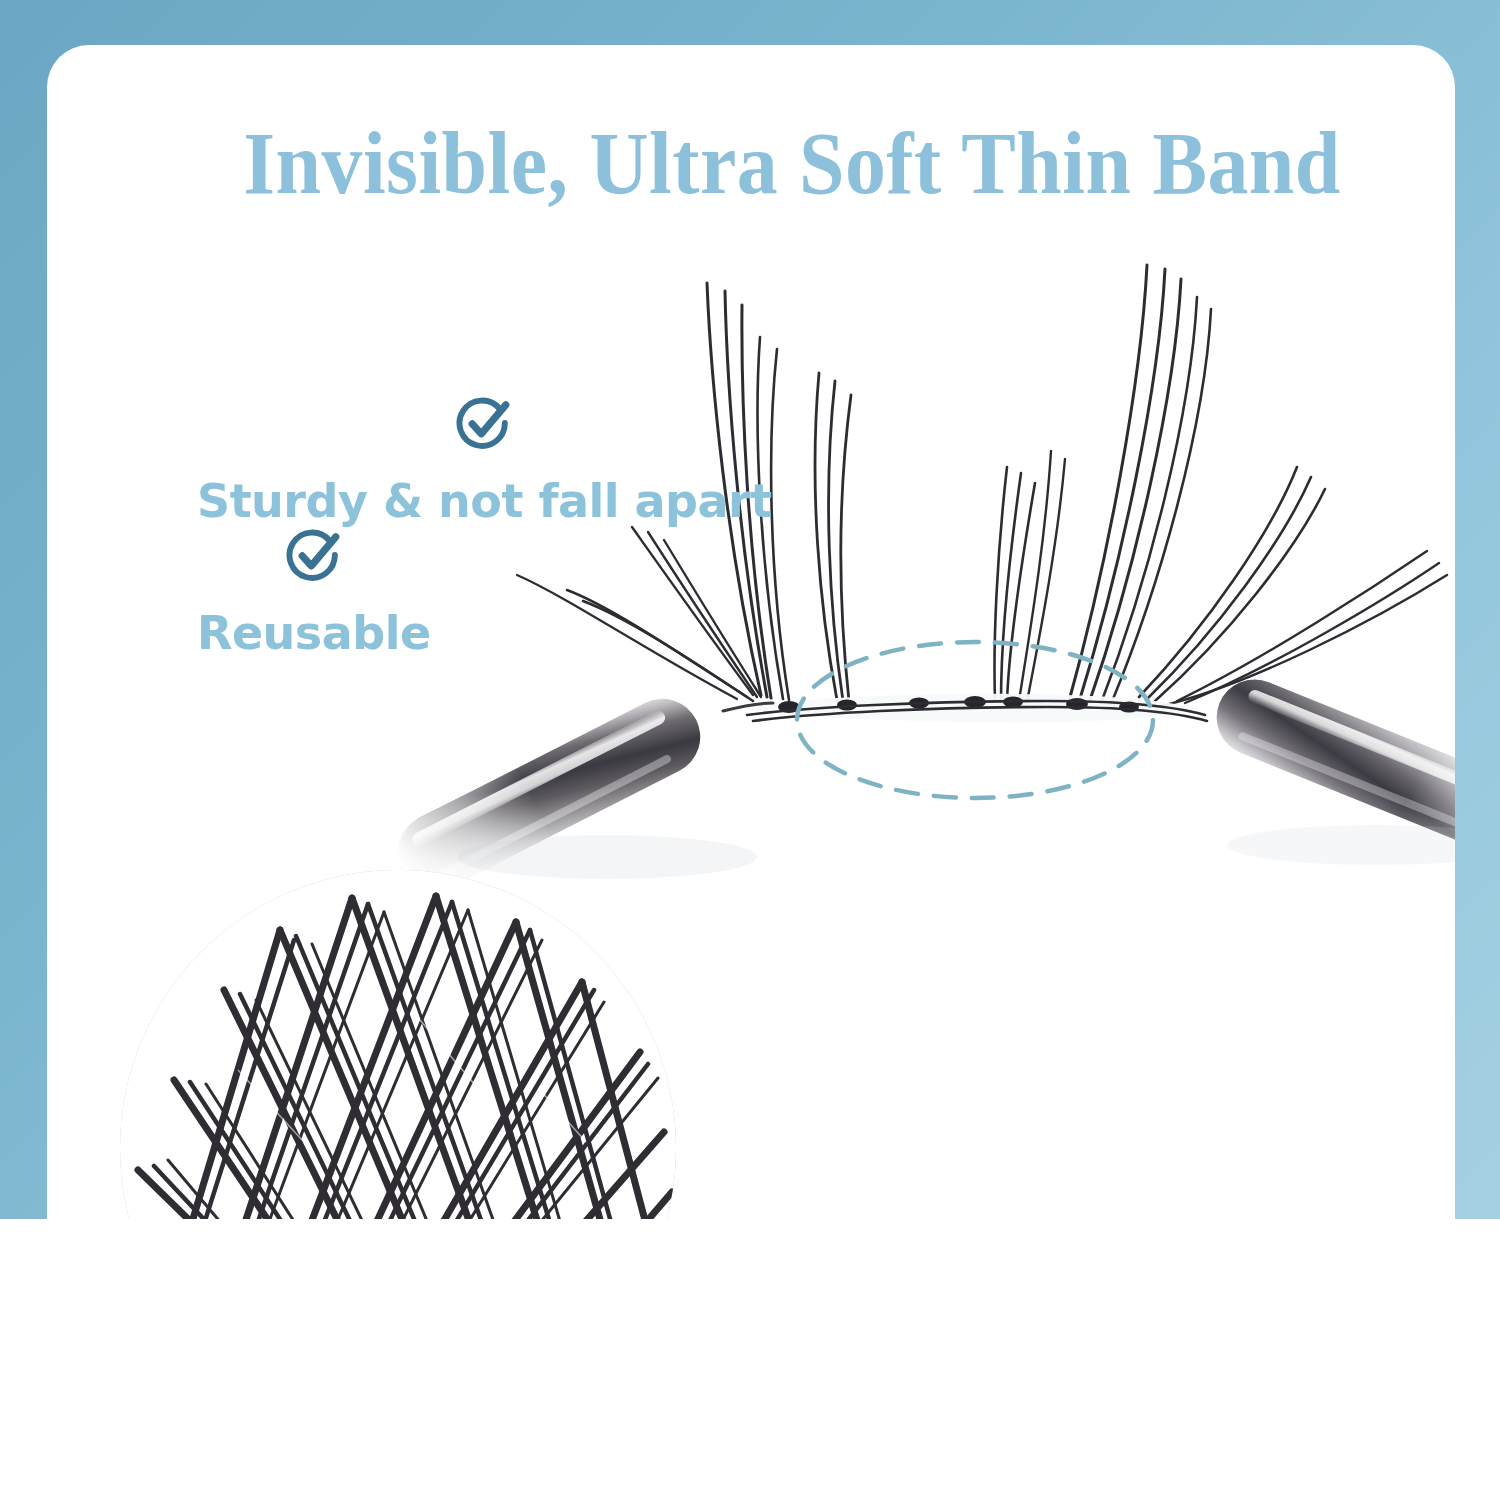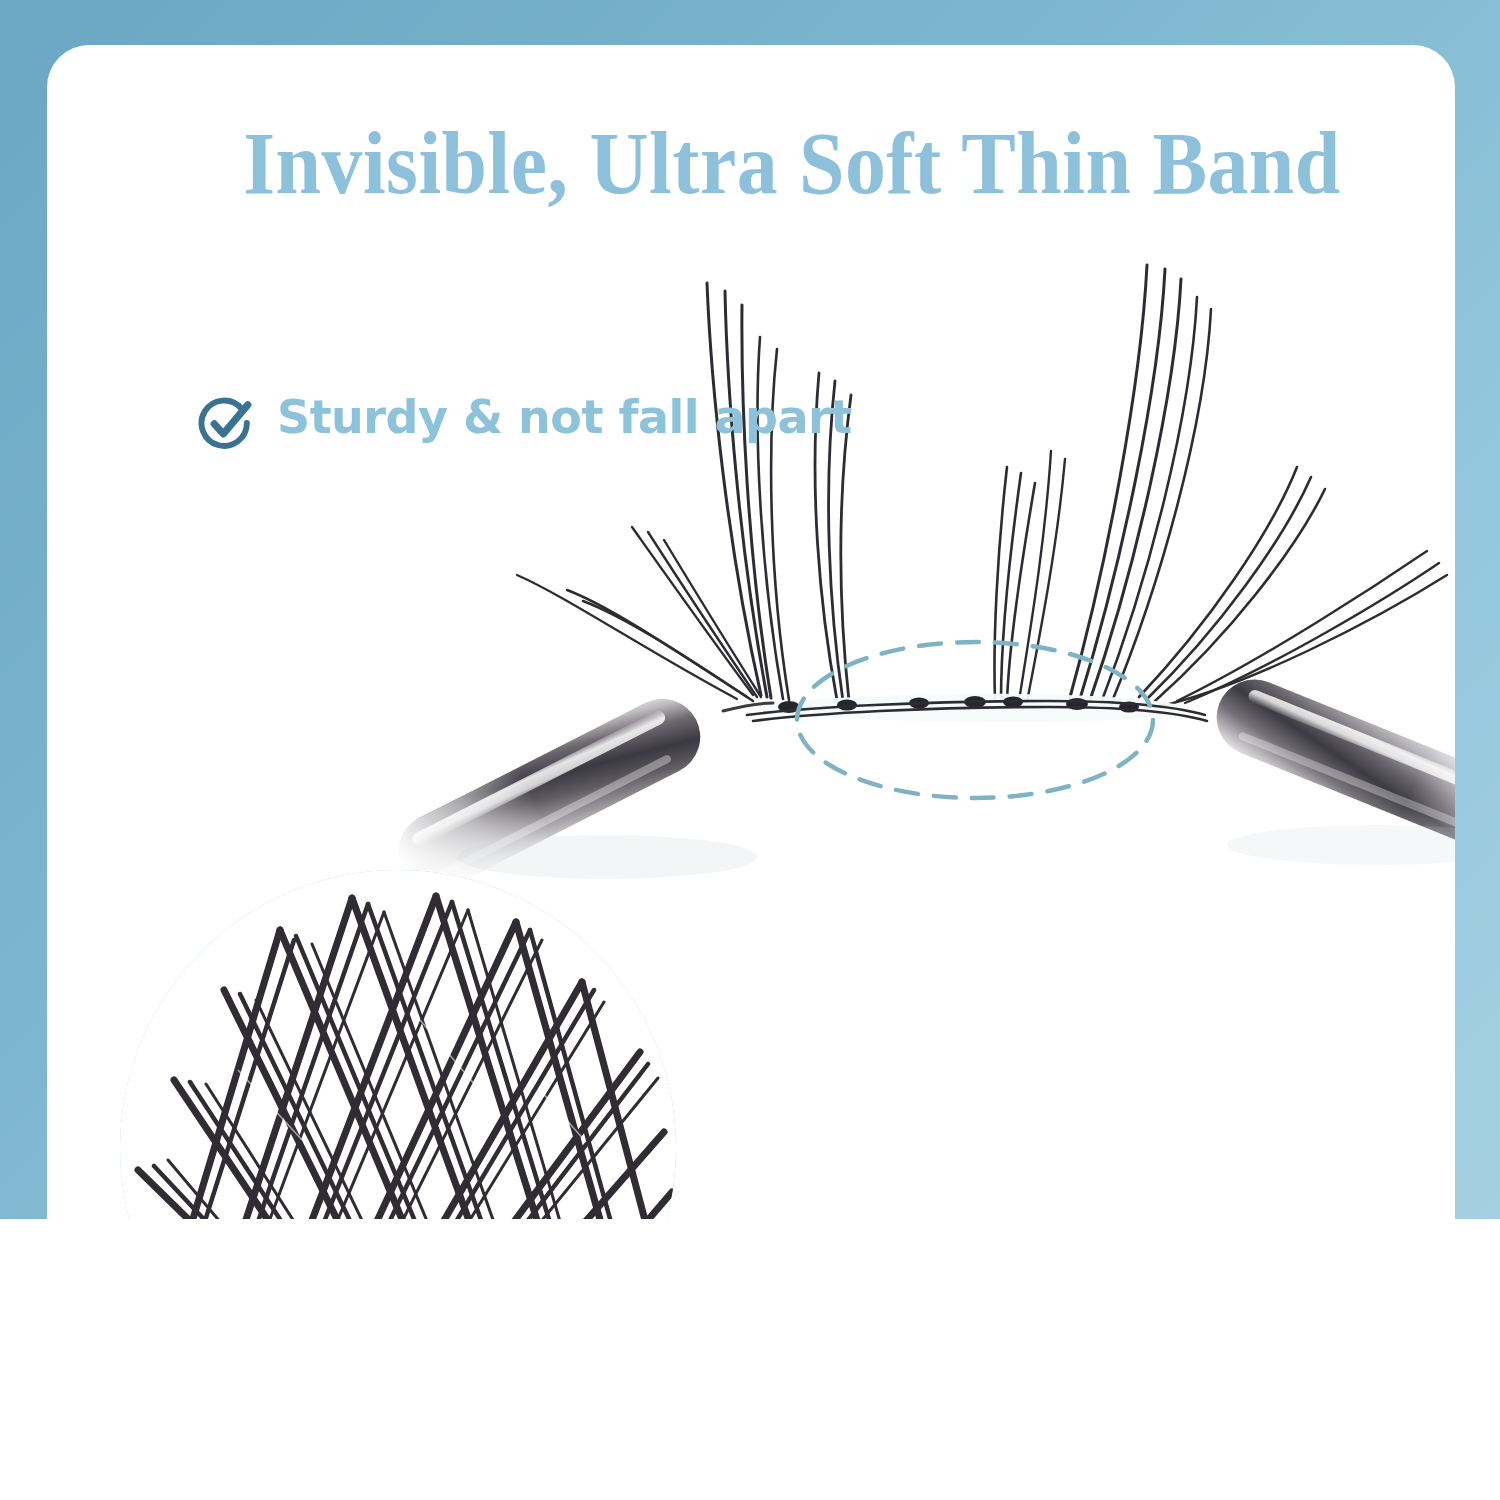--- a/index.html
+++ b/index.html
@@ -42,22 +42,23 @@
     color: #8dc0da;
     white-space: nowrap;
     transform: scaleX(0.93);
     transform-origin: 50% 50%;
   }
 
   
   .bullet {
     position: absolute;
     display: flex;
-    align-items: flex-start;
+    align-items: center;
     gap: 22px;
+    flex-direction: column;
   }
   .check-icon {
     flex: 0 0 auto;
     width: 58px;
     height: 58px;
     margin-top: 4px;
   }
   .check-icon svg { display: block; width: 100%; height: 100%; }
   .bullet-text {
     font-family: "DejaVu Sans", sans-serif;
@@ -351,17 +352,26 @@
     <div class="bullet" id="bullet-sturdy">
       <span class="check-icon">
         <svg viewBox="0 0 64 64" xmlns="http://www.w3.org/2000/svg">
           <path d="M49 16 A25 25 0 1 0 55 32" fill="none" stroke="#3a7294" stroke-width="6.5" stroke-linecap="round"></path>
           <path d="M19 33 L29 44 L56 12" fill="none" stroke="#3a7294" stroke-width="8" stroke-linecap="round" stroke-linejoin="round"></path>
         </svg>
       </span>
       <span class="bullet-text">Sturdy &amp; not fall apart</span>
     </div>
 
+    <div class="bullet" id="bullet-reusable">
+      <span class="check-icon">
+        <svg viewBox="0 0 64 64" xmlns="http://www.w3.org/2000/svg">
+          <path d="M49 16 A25 25 0 1 0 55 32" fill="none" stroke="#3a7294" stroke-width="6.5" stroke-linecap="round"></path>
+          <path d="M19 33 L29 44 L56 12" fill="none" stroke="#3a7294" stroke-width="8" stroke-linecap="round" stroke-linejoin="round"></path>
+        </svg>
+      </span>
+      <span class="bullet-text">Reusable</span>
+    </div>
 
 
 
   </div>
 </div>
 
 </body></html>

